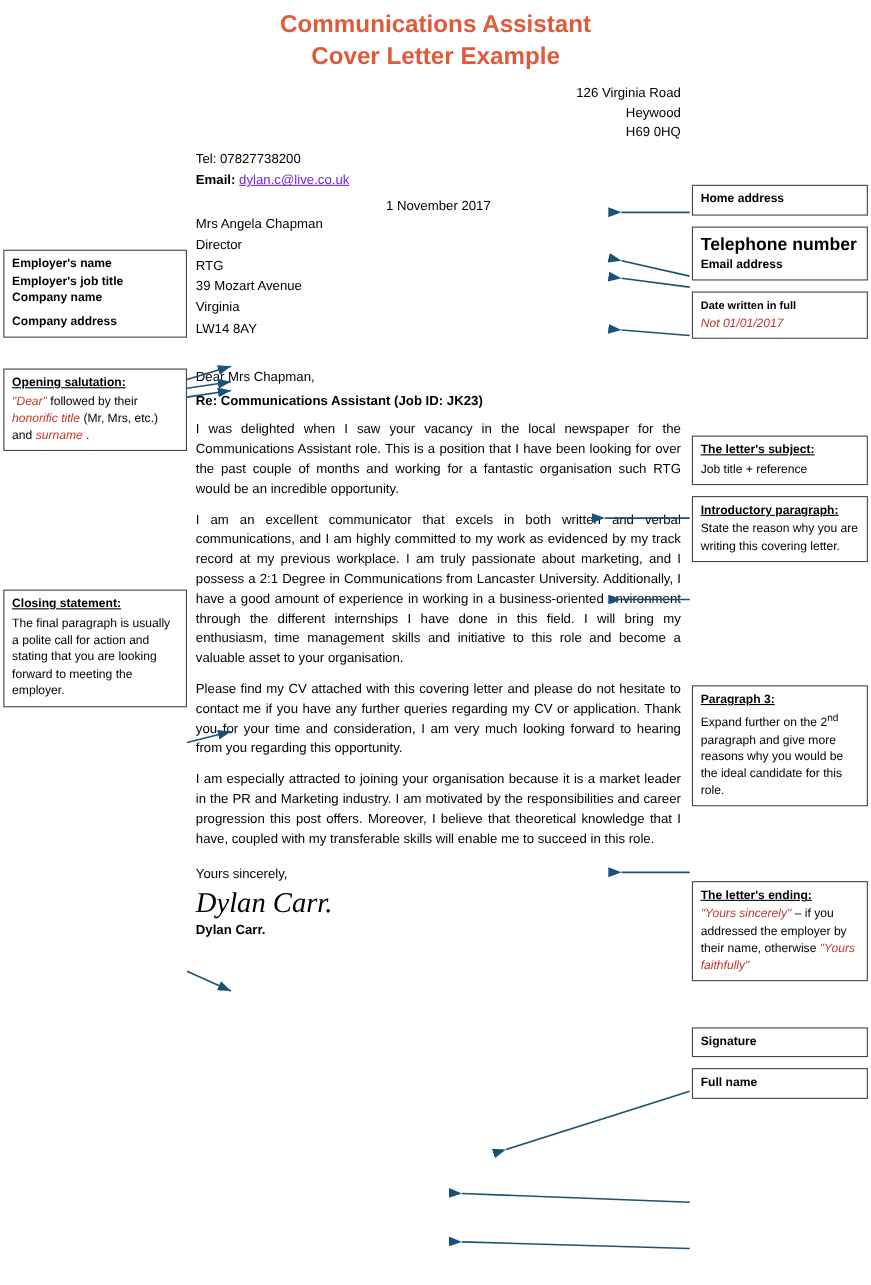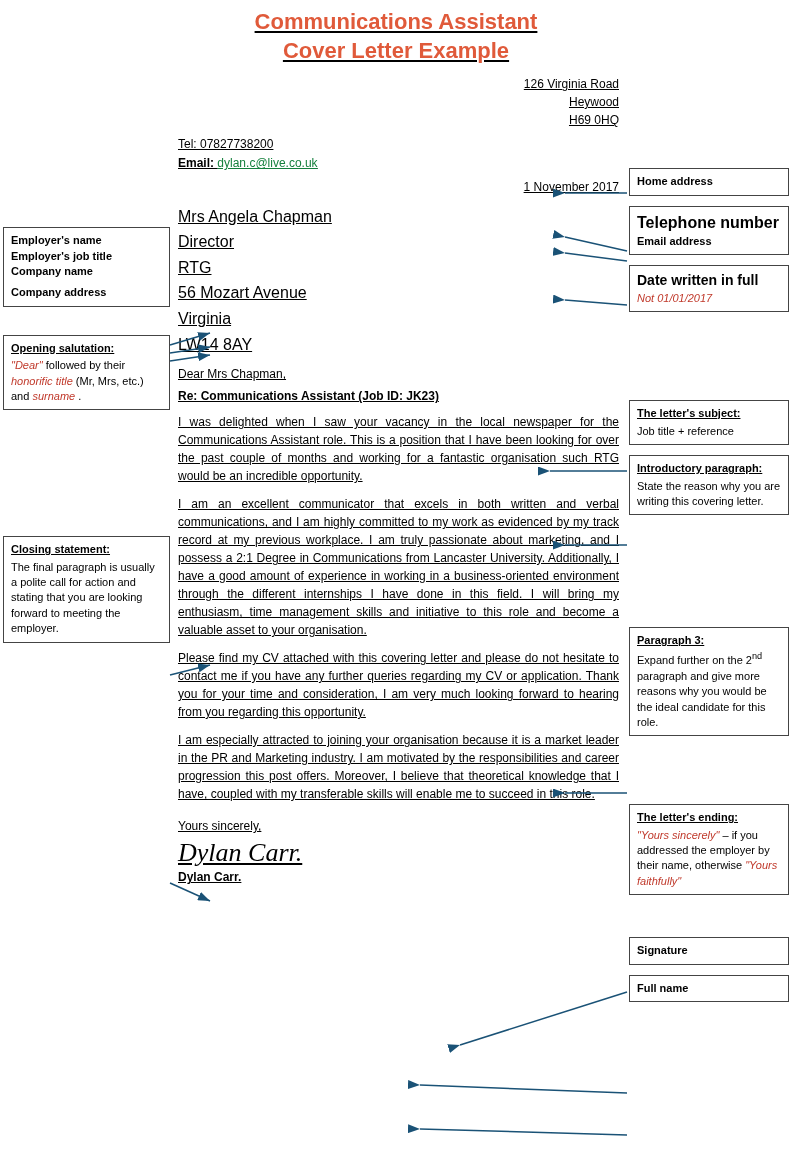--- a/index.html
+++ b/index.html
@@ -30,31 +30,31 @@
       margin-bottom: 6px;
       font-size: 12px;
       line-height: 1.5;
     }
     .letter-tel-email {
       margin-bottom: 6px;
       font-size: 12px;
       line-height: 1.6;
     }
     .letter-tel-email .email-link {
-      color: #15803d;
+      color: #6d28d9;
       text-decoration: underline;
     }
     .letter-date {
-      text-align: right;
-      margin-bottom: 10px;
+      text-align: center;
+      margin-bottom: 0;
       font-size: 12px;
     }
     .recipient-block {
-      margin-bottom: 10px;
-      font-size: 16px;
+      margin-bottom: 26px;
+      font-size: 12px;
       line-height: 1.6;
     }
     .salutation {
       margin-bottom: 8px;
       font-size: 12px;
     }
     .subject-line {
       font-weight: bold;
       margin-bottom: 10px;
       font-size: 12px;
@@ -77,21 +77,20 @@
       line-height: 1.2;
     }
     .full-name {
       font-weight: bold;
       font-size: 12px;
     }
     
     .full-page {
       position: relative;
       width: 792px;
-      text-decoration: underline;
     }
     
     .ann-box {
       border: 1px solid #444;
       padding: 5px 7px;
       margin-bottom: 10px;
       font-size: 11px;
       line-height: 1.4;
     }
     .ann-box-title {
@@ -169,21 +168,21 @@
       </div>
 
       <div class="letter-date">
         <span>1 November 2017</span>
       </div>
 
       <div class="recipient-block">
         <span>Mrs Angela Chapman</span><br>
         <span>Director</span><br>
         <span>RTG</span><br>
-        <span>56 Mozart Avenue</span><br>
+        <span>39 Mozart Avenue</span><br>
         <span>Virginia</span><br>
         <span>LW14 8AY</span>
       </div>
 
       <div class="salutation">
         <span>Dear Mrs Chapman,</span>
       </div>
 
       <div class="subject-line">
         <span>Re: Communications Assistant (Job ID: JK23)</span>
@@ -212,21 +211,21 @@
       </div>
 
       <div style="margin-top:4px;"></div>
       <div class="ann-box">
         <span style="font-weight:bold; font-size:16px;">Telephone number</span><br>
         <span style="font-weight:bold; font-size:11px;">Email address</span>
       </div>
 
       <div style="margin-top:4px;"></div>
       <div class="ann-box">
-        <span style="font-weight:bold; font-size:14px;">Date written in full</span>
+        <span style="font-weight:bold; font-size:10px;">Date written in full</span>
         <div style="margin-top:0;"><span class="red-italic">Not 01/01/2017</span></div>
       </div>
 
       <div style="margin-top:88px;"></div>
       <div class="ann-box">
         <span class="ann-box-title">The letter's subject:</span>
         <span>Job title + reference</span>
       </div>
 
       <div style="margin-top:4px;"></div>

